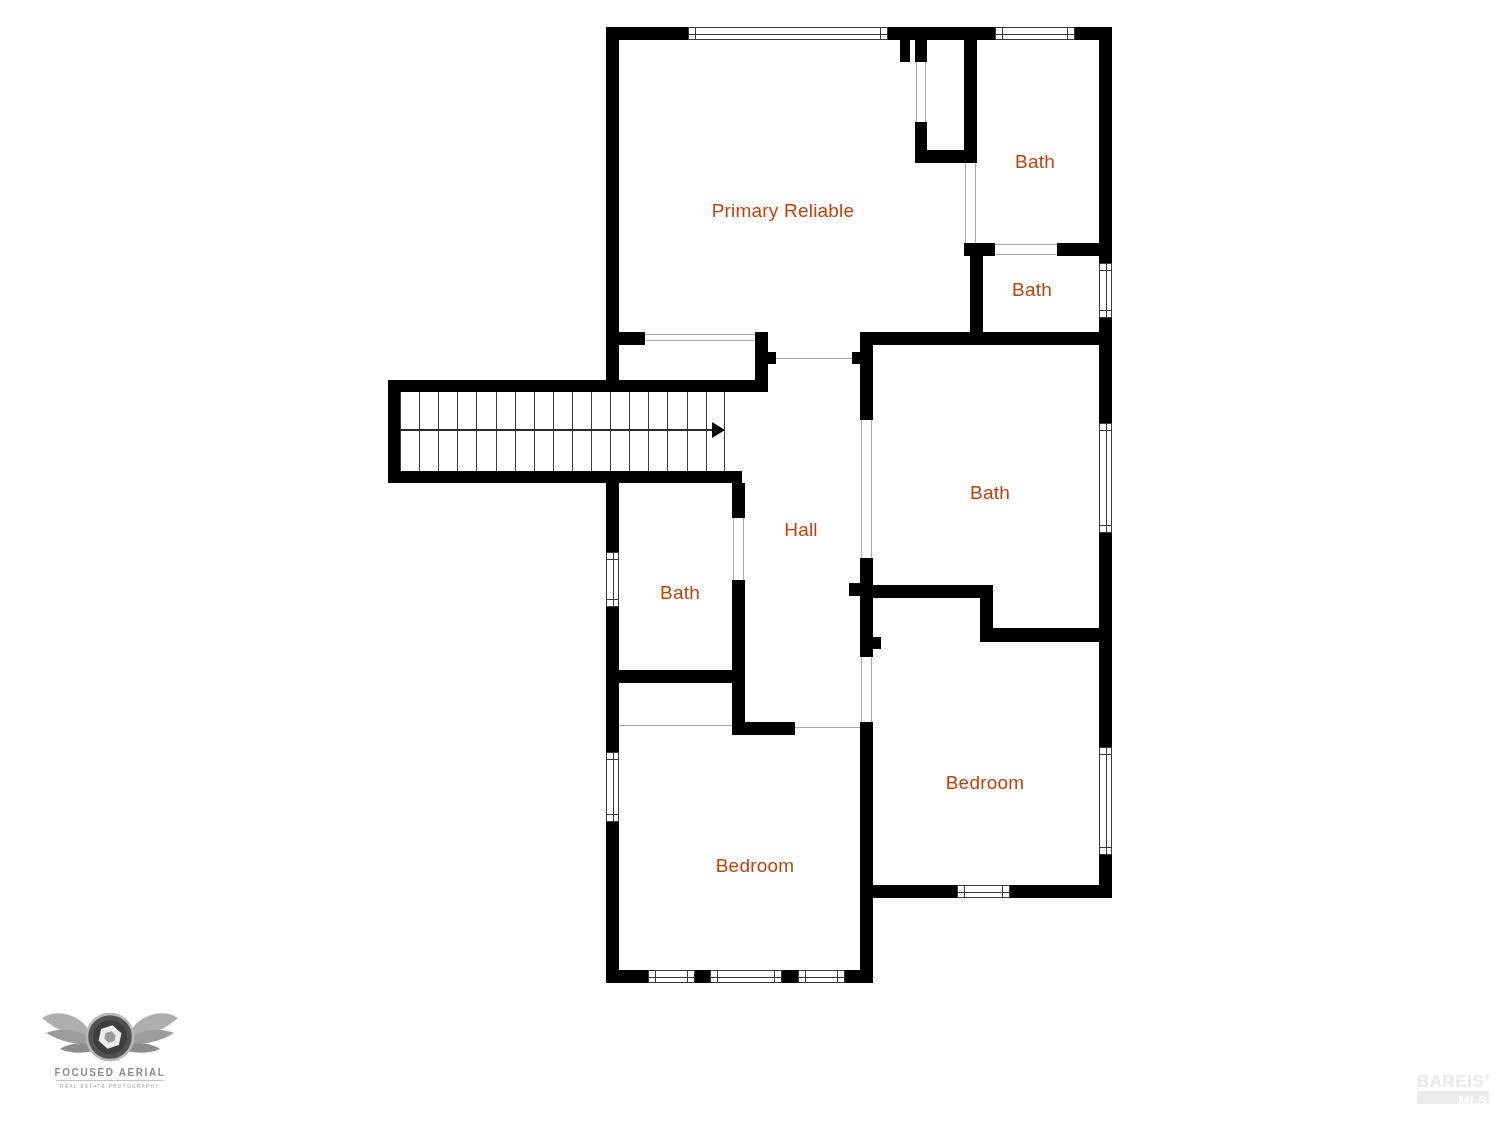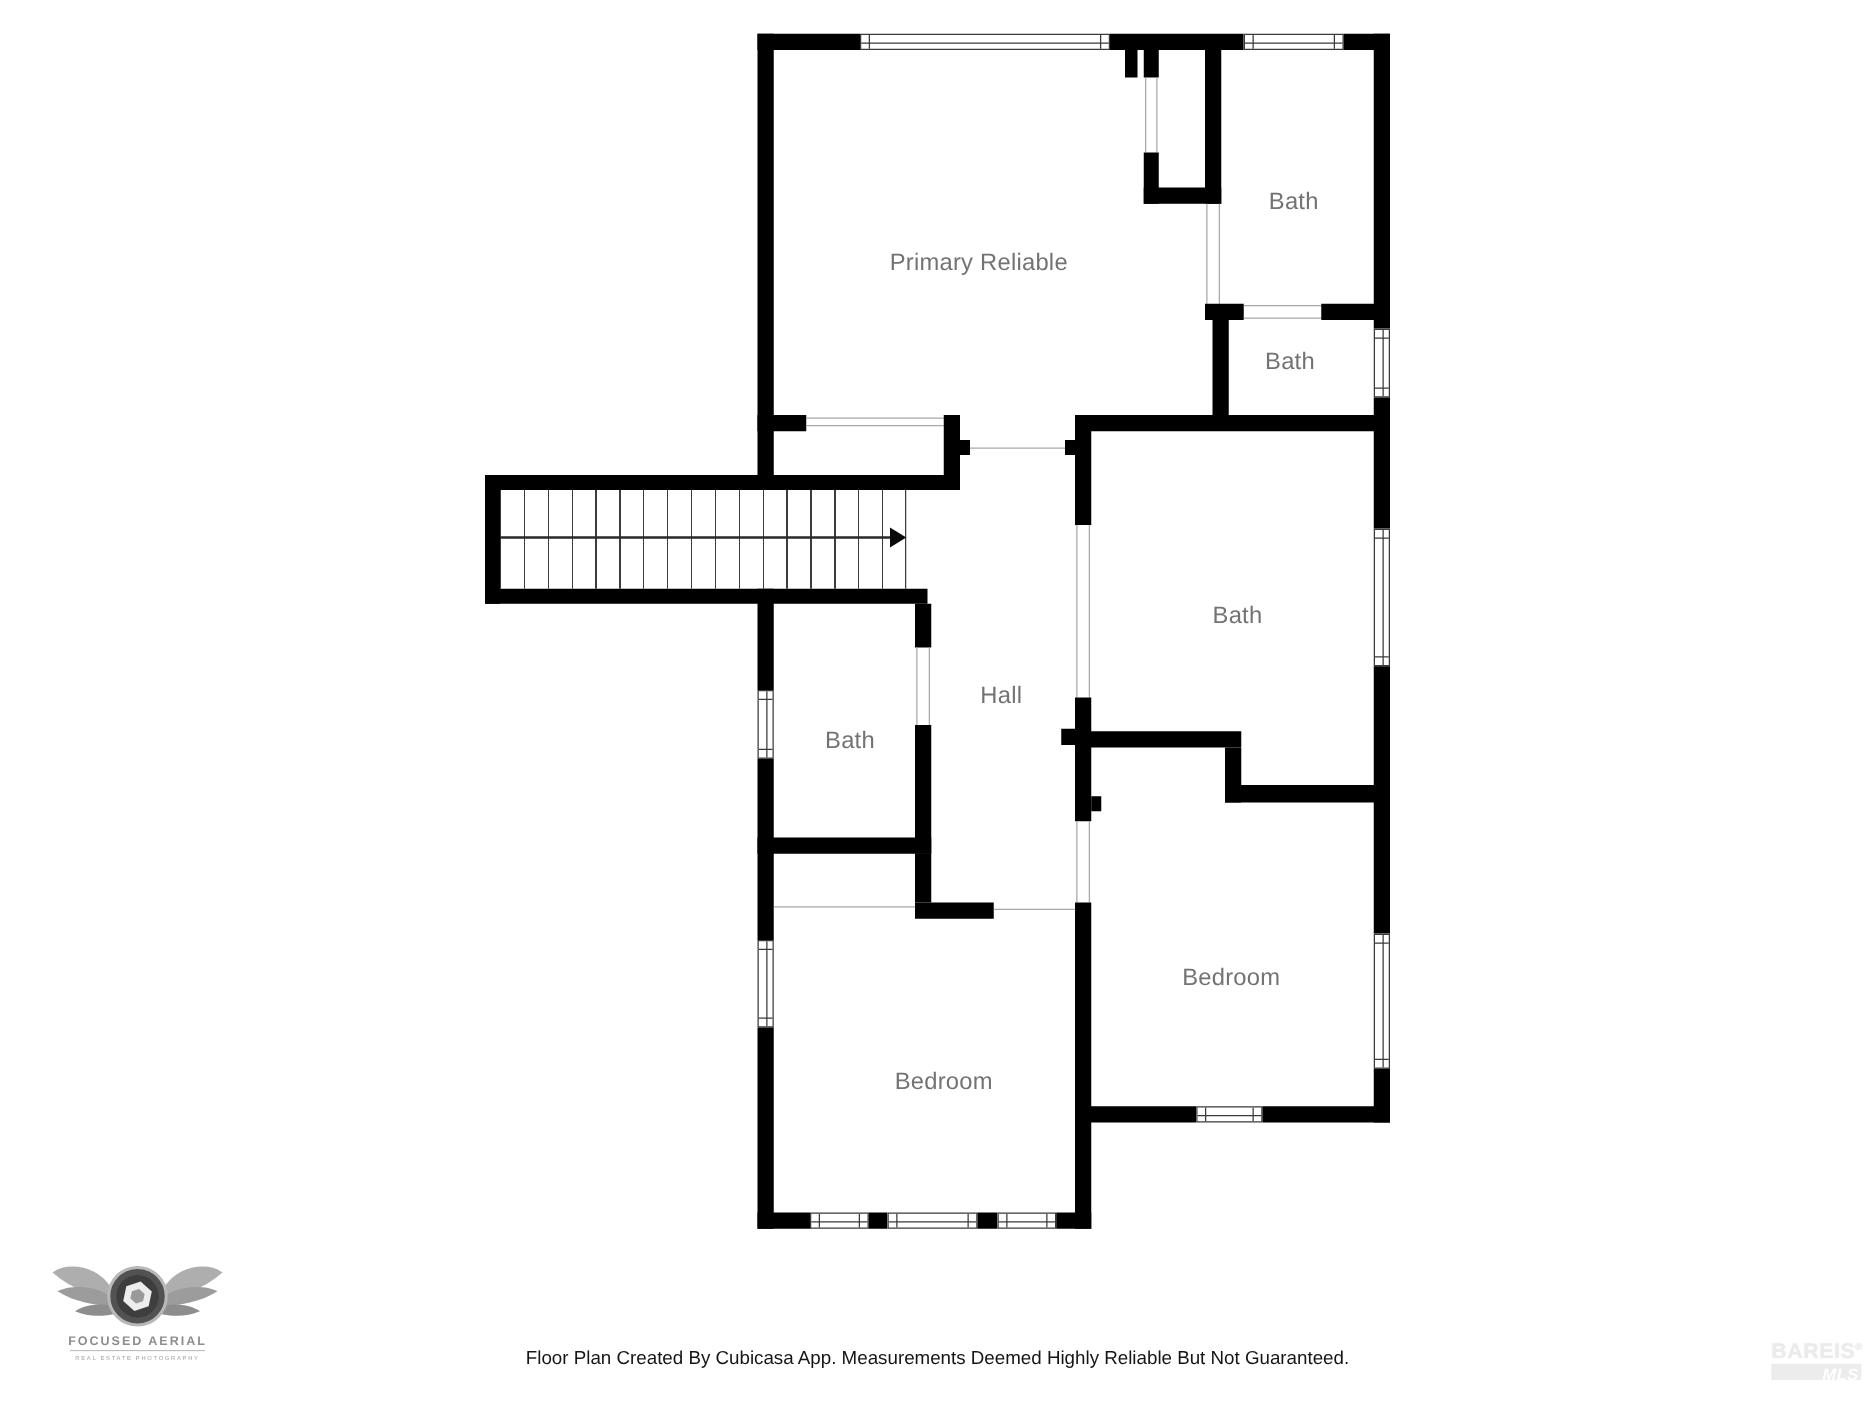--- a/index.html
+++ b/index.html
@@ -18,21 +18,21 @@
   
   .ol{position:absolute;background:#a8a8a8;}
   
   .treads{position:absolute;left:400px;top:392px;width:324px;height:79px;
           background:repeating-linear-gradient(to right,#3c3c3c 0 1px,transparent 1px 19.1px);
           border-right:1px solid #3c3c3c;}
   .stair-arrow-line{position:absolute;left:400px;top:429px;width:313px;height:2px;background:#2a2a2a;}
   .stair-arrow-head{position:absolute;left:712px;top:422px;width:0;height:0;
           border-left:13px solid #0a0a0a;border-top:8px solid transparent;border-bottom:8px solid transparent;}
   
-  .lbl{position:absolute;transform:translate(-50%,-50%);font-size:19px;color:#737373;
+  .lbl{position:absolute;transform:translate(-50%,-50%);font-size:19px;color:#c2410c;
        white-space:nowrap;letter-spacing:.2px;}
   
   .footer{position:absolute;left:0;right:0;top:1078px;text-align:center;font-size:15px;color:#151515;}
   
   .logo{position:absolute;left:40px;top:1003px;width:140px;height:100px;}
   
   .mls{position:absolute;left:1417px;top:1069px;width:78px;opacity:.55;}
   .mls-brand{font-size:17px;font-weight:700;color:#dcdcdc;letter-spacing:.5px;line-height:17px;
              text-shadow:0 0 1px #cfcfcf;}
   .mls-brand sup{font-size:8px;}
@@ -133,21 +133,21 @@
   <div class="w" style="left:695px;top:970px;width:15px;height:13px"></div>
   <div class="win h" style="left:710px;top:970px;width:72px;height:13px"></div>
   <div class="w" style="left:782px;top:970px;width:16px;height:13px"></div>
   <div class="win h" style="left:798px;top:970px;width:47px;height:13px"></div>
   <div class="w" style="left:845px;top:970px;width:28px;height:13px"></div>
 
   <div class="lbl" style="left:783px;top:211px">Primary Reliable</div>
   <div class="lbl" style="left:1035px;top:162px">Bath</div>
   <div class="lbl" style="left:1032px;top:290px">Bath</div>
   <div class="lbl" style="left:990px;top:493px">Bath</div>
-  <div class="lbl" style="left:801px;top:557px">Hall</div>
+  <div class="lbl" style="left:801px;top:530px">Hall</div>
   <div class="lbl" style="left:680px;top:593px">Bath</div>
   <div class="lbl" style="left:985px;top:783px">Bedroom</div>
   <div class="lbl" style="left:755px;top:866px">Bedroom</div>
 
   <svg class="logo" viewBox="0 0 140 100">
     <g>
       <path d="M48,26 C38,10 14,6 2,15 C18,29 34,33 50,36 Z" fill="#aeaeae"></path>
       <path d="M48,34 C36,25 16,25 6,30 C20,39 36,41 51,42 Z" fill="#9c9c9c"></path>
       <path d="M50,42 C40,39 27,41 20,46 C31,51 43,50 53,48 Z" fill="#8d8d8d"></path>
       <g transform="translate(140,0) scale(-1,1)">
@@ -160,20 +160,19 @@
       <circle cx="70" cy="34" r="23" fill="#525252" stroke="#b8b8b8" stroke-width="2.5"></circle>
       <circle cx="70" cy="34" r="17" fill="#3e3e3e"></circle>
       <polygon points="70,22 80.4,28 80.4,40 70,46 59.6,40 59.6,28" fill="#ededed" transform="rotate(12 70 34)"></polygon>
       <polygon points="70,28 75.2,31 75.2,37 70,40 64.8,37 64.8,31" fill="#9a9a9a" transform="rotate(12 70 34)"></polygon>
     </g>
     <text x="70" y="73" text-anchor="middle" font-size="10" font-weight="bold" letter-spacing="1.6" fill="#8d8d8d">FOCUSED AERIAL</text>
     <line x1="16" y1="77.5" x2="124" y2="77.5" stroke="#b5b5b5" stroke-width="0.8"></line>
     <text x="70" y="85" text-anchor="middle" font-size="4.6" letter-spacing="1.4" fill="#a0a0a0">REAL ESTATE PHOTOGRAPHY</text>
   </svg>
 
-  <div class="footer">Floor Plan Created By Cubicasa App. Measurements Deemed Highly Reliable But Not Guaranteed.</div>
 
   <div class="mls">
     <div class="mls-brand"><span>BAREIS</span><sup>®</sup></div>
     <div class="mls-bar"><span>MLS</span></div>
   </div>
 
 </div>
 
 </body></html>

